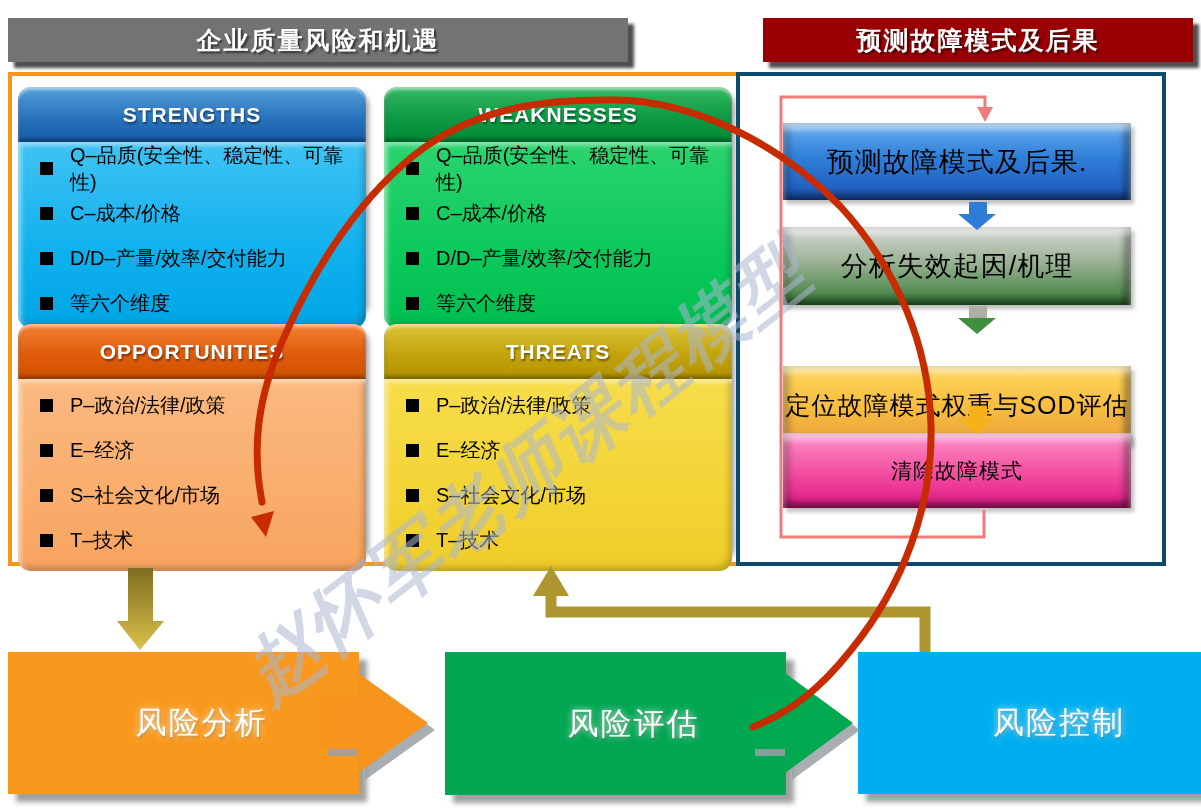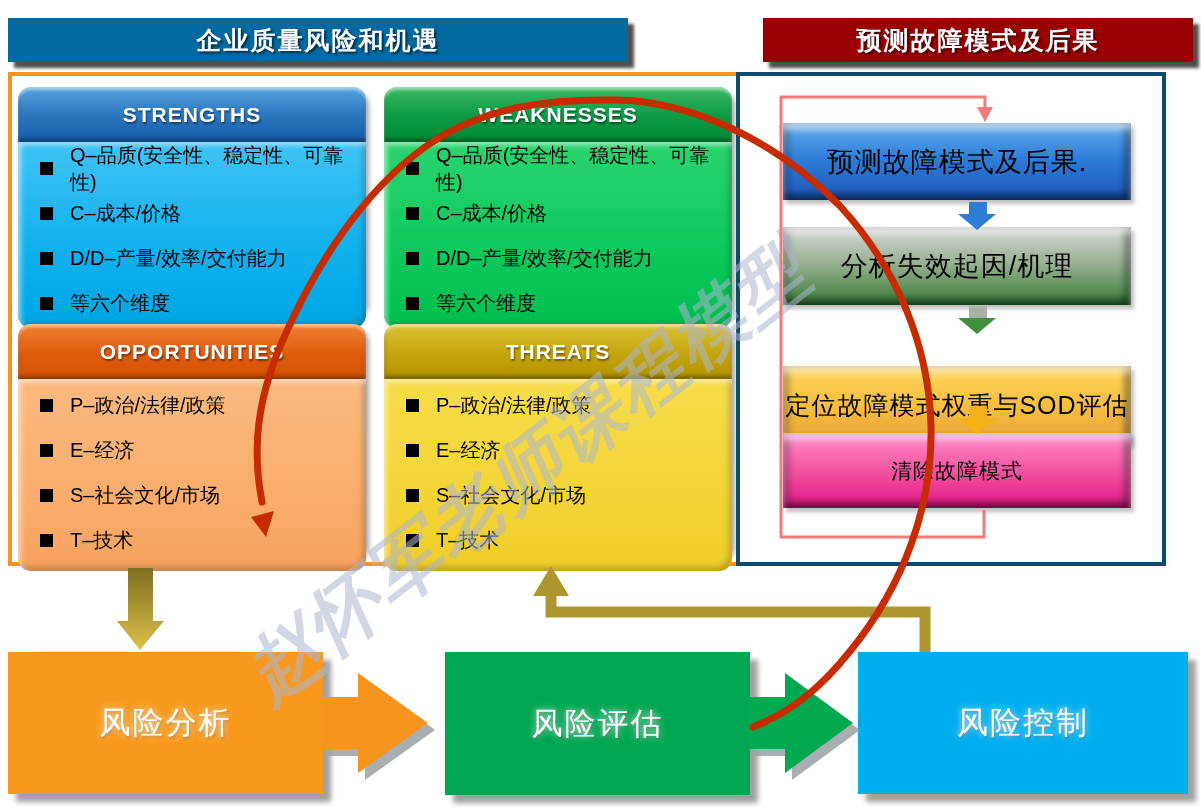--- a/index.html
+++ b/index.html
@@ -2,21 +2,21 @@
 <html><head>
 <meta charset="utf-8">
 <style>
   html,body{margin:0;padding:0;background:#fff;}
   .stage{position:relative;width:1201px;height:808px;background:#fff;overflow:hidden;
          font-family:"Liberation Sans","DejaVu Sans",sans-serif;}
   
   .title-bar{position:absolute;top:18px;height:44px;display:flex;align-items:center;justify-content:center;
              color:#fff;font-size:25px;font-weight:bold;letter-spacing:2px;
              text-shadow:2px 2px 2px rgba(0,0,0,.55);box-shadow:6px 6px 3px rgba(35,35,35,.8);z-index:2;}
-  .title-left{left:8px;width:620px;background:#0369a1;}
+  .title-left{left:8px;width:620px;background:#737373;}
   .title-right{left:763px;width:430px;background:#9a0003;}
   
   .panel{position:absolute;top:72px;height:494px;background:#fff;box-sizing:border-box;z-index:1;}
   .panel-left{left:8px;width:740px;border:4px solid #f7941d;}
   .panel-right{left:736px;width:430px;border:4px solid #0c4a6e;}
   
   .quad{position:absolute;border-radius:14px;box-shadow:3px 5px 5px rgba(0,0,0,.35);z-index:1;}
   .quad-header{height:55px;border-radius:13px 13px 0 0;display:flex;align-items:center;justify-content:center;
                color:#fff;font-weight:bold;font-size:21px;letter-spacing:1px;
                text-shadow:1px 2px 2px rgba(0,0,0,.45);
@@ -41,21 +41,21 @@
                        inset -7px 0 6px rgba(0,0,0,.35), inset 0 -7px 6px rgba(0,0,0,.35),
                        3px 4px 4px rgba(0,0,0,.25);}
   .fb1{top:47px;height:77px;font-size:27px;background:linear-gradient(180deg,#66acef 0%,#2f7fd9 45%,#1c55b8 100%);}
   .fb2{top:151px;height:78px;font-size:27px;background:linear-gradient(180deg,#d6d8d6 0%,#9bb294 45%,#357b35 100%);}
   .fb3{top:254px;height:78px;font-size:25px;background:linear-gradient(180deg,#ffd75e 0%,#f7bc3f 55%,#e8a23b 100%);margin-top:36px;}
   .fb4{top:357px;height:75px;font-size:21px;background:linear-gradient(180deg,#ff8fc7 0%,#f24d9e 55%,#e01786 100%);}
   
   .proc-box{position:absolute;top:652px;display:flex;align-items:center;justify-content:center;
             color:#fff;font-size:31px;letter-spacing:2px;z-index:1;
             text-shadow:0 0 7px rgba(255,255,255,.85),1px 2px 3px rgba(0,0,0,.25);
-            box-shadow:8px 8px 5px rgba(128,128,128,.75);}
+            box-shadow:8px 8px 5px rgba(128,128,128,.75);padding-left:36px;}
   .pb1{left:8px;width:315px;height:142px;background:#f8991d;}
   .pb2{left:445px;width:305px;height:143px;background:#00a651;}
   .pb3{left:858px;width:330px;height:142px;background:#00aeef;}
   
   .watermark{position:absolute;left:255px;top:635px;z-index:3;white-space:nowrap;pointer-events:none;
              font-size:74px;font-weight:bold;font-style:italic;letter-spacing:3px;
              color:rgba(172,182,208,.55);transform-origin:left center;transform:rotate(-38deg);}
   .overlay-svg{position:absolute;left:0;top:0;width:1201px;height:808px;z-index:4;pointer-events:none;}
 </style>
 </head>

